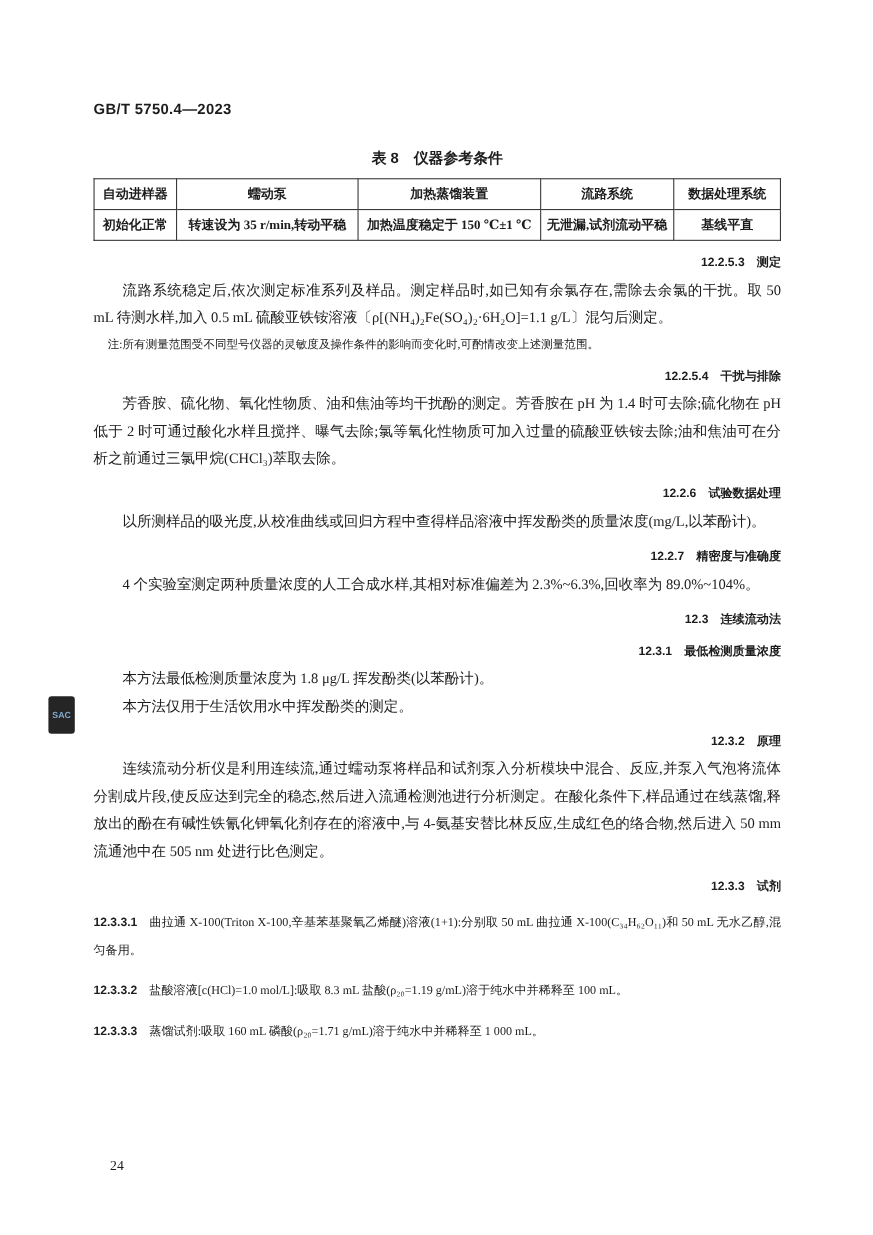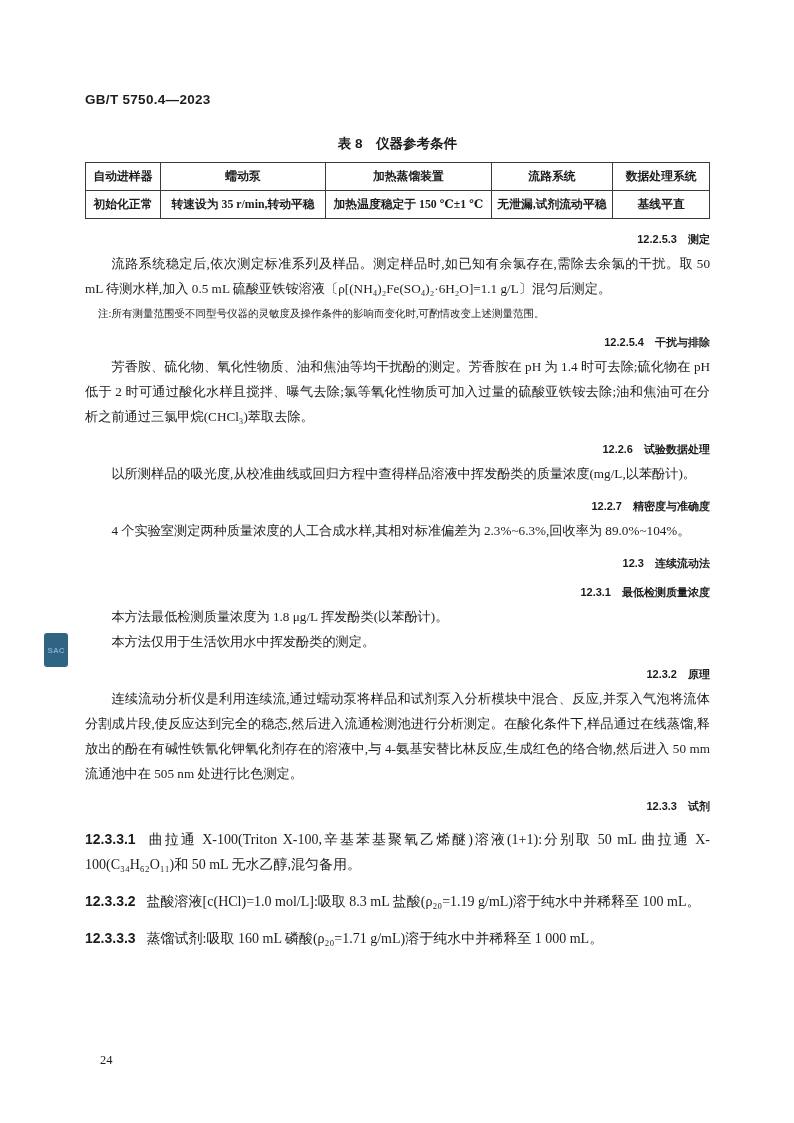--- a/index.html
+++ b/index.html
@@ -59,42 +59,42 @@
     text-align: justify;
   }
   .note {
     font-size: 10.5px;
     line-height: 16px;
     margin-top: 5px;
     padding-left: 13px;
     color: #222;
   }
   .item {
-    font-size: 14px;
+    font-size: 11px;
     line-height: 25px;
     text-align: justify;
     margin-top: 12px;
   }
   .item .num {
     font-family: "Liberation Sans", "DejaVu Sans", sans-serif;
     font-weight: bold;
     margin-right: 11px;
     white-space: nowrap;
   }
   .page-number {
     position: absolute;
     left: 100px; top: 1053px;
     font-size: 12.5px;
     text-align: center;
   }
   .watermark {
     position: absolute;
     left: 44px; top: 633px;
     width: 24px; height: 34px;
-    background: #0c4a6e;
+    background: #000000;
     border-radius: 3px;
     display: flex; align-items: center; justify-content: center;
     font-family: "Liberation Sans", "DejaVu Sans", sans-serif;
     font-weight: bold;
     font-size: 8px;
     color: #6d9cc7;
     opacity: 0.85;
   }
 </style>
 </head>

